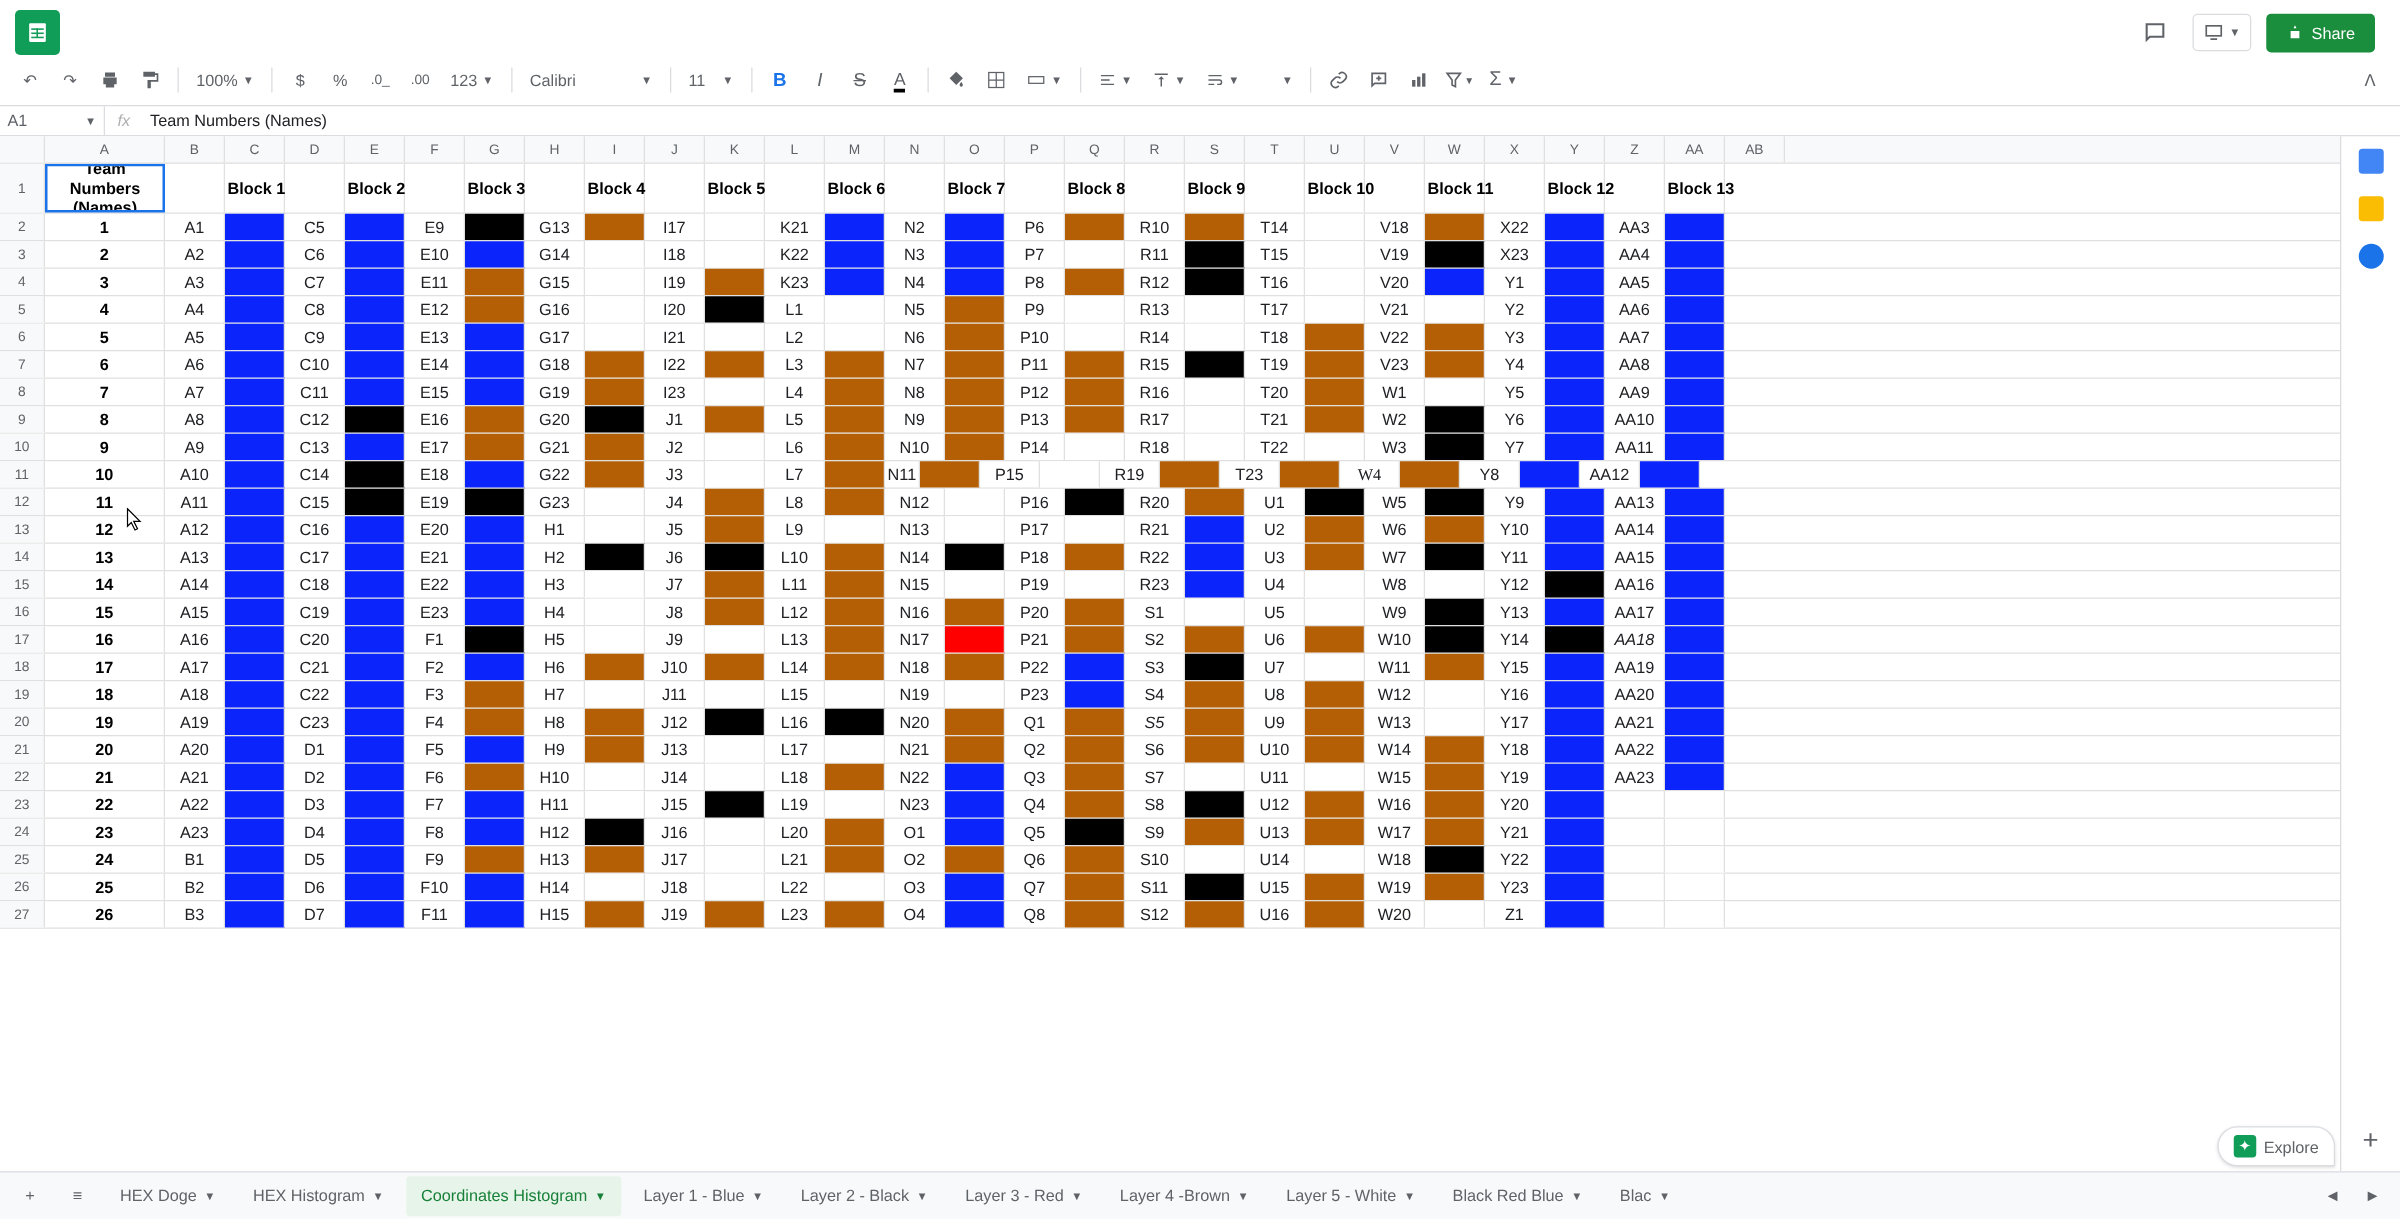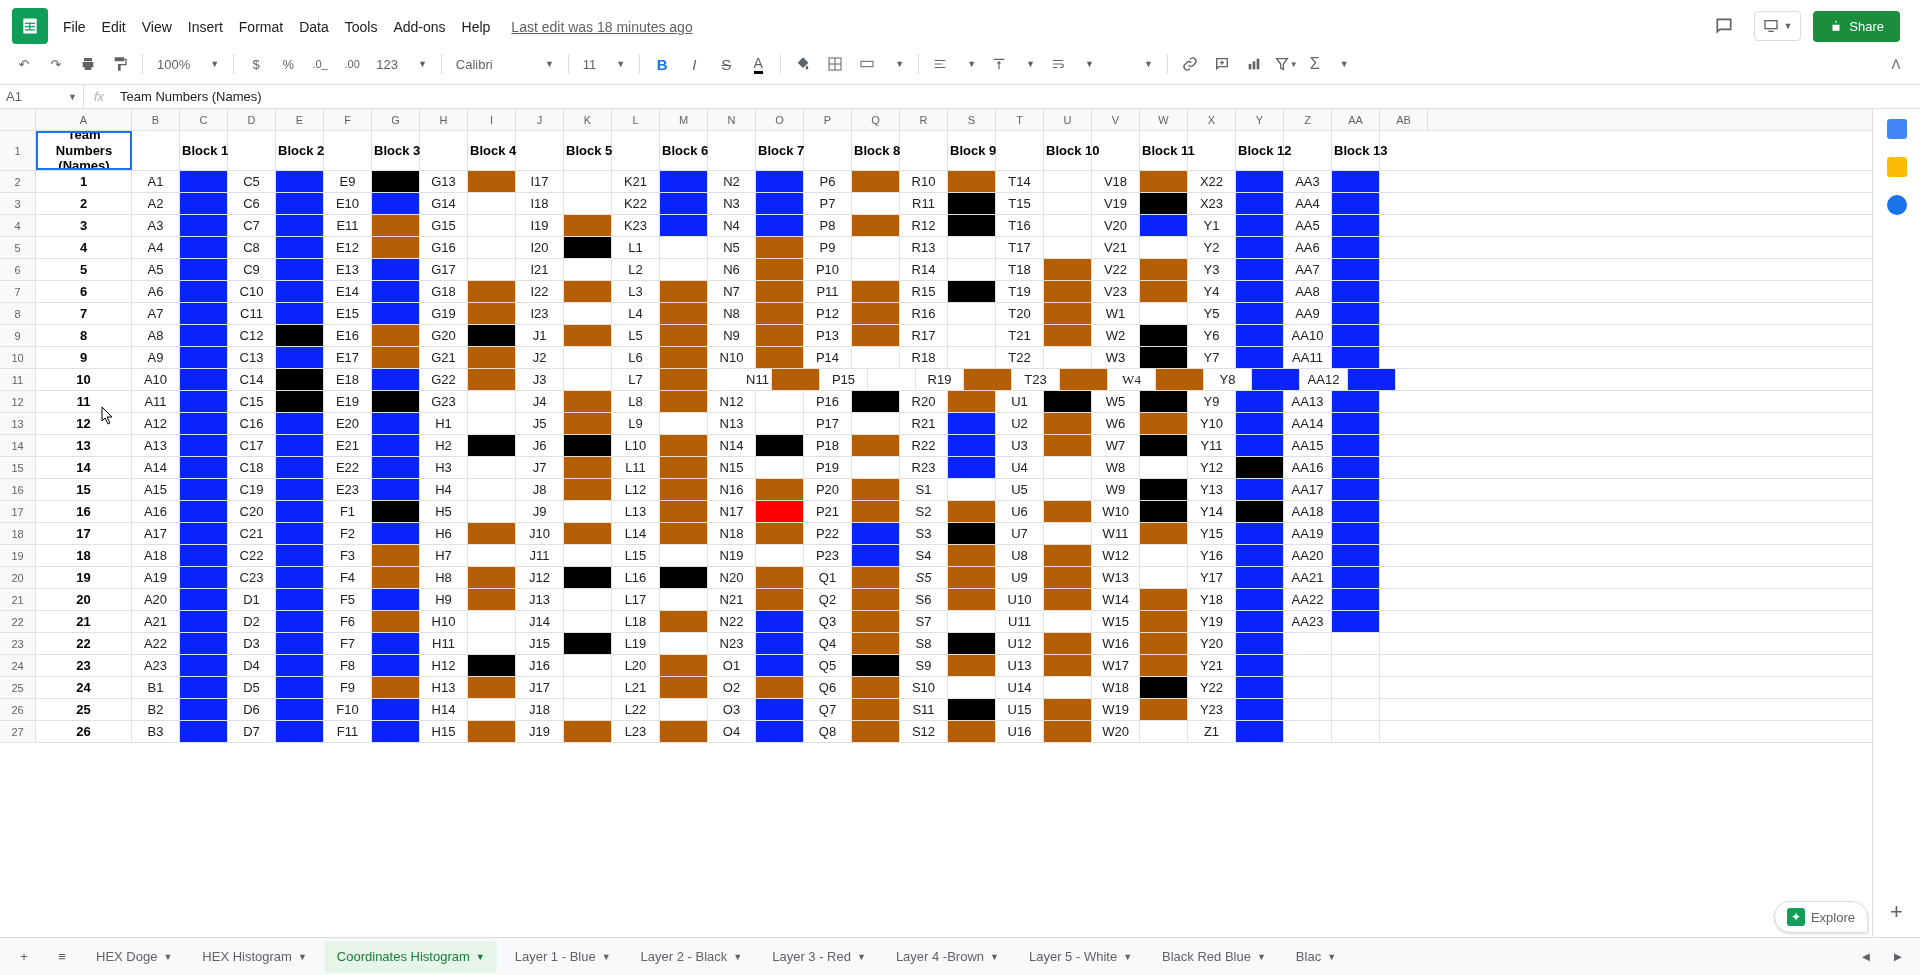--- a/index.html
+++ b/index.html
@@ -18,21 +18,21 @@
   .menubar .menu-item { padding: 4px 7px; font-size: 14px; color: #202124; cursor: pointer; border-radius: 3px; }
   .last-edit { color: #5f6368; text-decoration: underline; margin-left: 12px; font-size: 14px; cursor: pointer; }
   .title-right { display: flex; align-items: center; gap: 12px; padding-right: 8px; }
   .icon-btn { width: 36px; height: 36px; border-radius: 50%; display: flex; align-items: center; justify-content: center; cursor: pointer; color: #5f6368; }
   .present-btn { border: 1px solid #dadce0; border-radius: 4px; padding: 6px 8px; display: flex; align-items: center; gap: 4px; cursor: pointer; color: #5f6368; }
   .share-btn { background: #1a8e3d; color: #fff; border-radius: 4px; padding: 8px 16px; display: flex; align-items: center; gap: 6px; cursor: pointer; font-weight: 500; }
   
   .toolbar { display: flex; align-items: center; padding: 6px 10px; border-bottom: 1px solid #dadce0; gap: 4px; }
   .tb-btn { width: 28px; height: 28px; display: flex; align-items: center; justify-content: center; cursor: pointer; border-radius: 3px; color: #5f6368; }
   .tb-sep { width: 1px; height: 20px; background: #dadce0; margin: 0 4px; }
-  .tb-sel { display: flex; align-items: center; gap: 20px; padding: 4px 6px; cursor: pointer; border-radius: 3px; color: #5f6368; }
+  .tb-sel { display: flex; align-items: center; gap: 4px; padding: 4px 6px; cursor: pointer; border-radius: 3px; color: #5f6368; }
   .tb-sel .caret { font-size: 9px; }
   .bold { font-weight: 700; color: #1a73e8; font-size: 15px; }
   .ital { font-style: italic; font-size: 15px; }
   .strike { text-decoration: line-through; font-size: 15px; }
   .collapse-btn { margin-left: auto; }
   
   .fxbar { display: flex; align-items: center; border-bottom: 1px solid #dadce0; height: 24px; }
   .namebox { width: 84px; border-right: 1px solid #dadce0; height: 100%; display: flex; align-items: center; padding: 0 6px; justify-content: space-between; color: #5f6368; font-size: 13px; }
   .namebox .caret { font-size: 9px; }
   .fx-label { width: 30px; text-align: center; font-style: italic; color: #b0b0b0; font-size: 13px; }
@@ -75,32 +75,20 @@
     <div class="logo">
       <svg viewBox="0 0 24 24">
           <rect x="4" y="3" width="16" height="18" rx="1" fill="#fff"></rect>
           <rect x="6" y="8" width="12" height="1.5" fill="#0f9d58"></rect>
           <rect x="6" y="12" width="12" height="1.5" fill="#0f9d58"></rect>
           <rect x="6" y="16" width="12" height="1.5" fill="#0f9d58"></rect>
           <rect x="11" y="8" width="1.5" height="9" fill="#0f9d58"></rect>
         </svg>
     </div>
     <div class="title-col">
-      <div class="menubar" id="menubar">
-          <span class="menu-item">File</span>
-          <span class="menu-item">Edit</span>
-          <span class="menu-item">View</span>
-          <span class="menu-item">Insert</span>
-          <span class="menu-item">Format</span>
-          <span class="menu-item">Data</span>
-          <span class="menu-item">Tools</span>
-          <span class="menu-item">Add-ons</span>
-          <span class="menu-item">Help</span>
-          <span class="last-edit">Last edit was 18 minutes ago</span>
-        </div>
     </div>
     <div class="title-right">
       <div class="icon-btn">
           <svg width="20" height="20" viewBox="0 0 24 24" fill="none" stroke="#5f6368" stroke-width="2">
             <path d="M4 4h16v12H7l-3 3z"></path>
           </svg>
         </div>
       <div class="present-btn">
           <svg width="16" height="16" viewBox="0 0 24 24" fill="none" stroke="#5f6368" stroke-width="2">
             <rect x="3" y="4" width="18" height="12"></rect>
@@ -587,21 +575,21 @@
             <div class="cell" style="width: 48px;">C14</div>
             <div class="cell" style="width: 48px; background: rgb(0, 0, 0);"></div>
             <div class="cell" style="width: 48px;">E18</div>
             <div class="cell" style="width: 48px; background: rgb(11, 36, 251);"></div>
             <div class="cell" style="width: 48px;">G22</div>
             <div class="cell" style="width: 48px; background: rgb(180, 95, 6);"></div>
             <div class="cell" style="width: 48px;">J3</div>
             <div class="cell" style="width: 48px; background: rgb(255, 255, 255);"></div>
             <div class="cell" style="width: 48px;">L7</div>
             <div class="cell" style="width: 48px; background: rgb(180, 95, 6);"></div>
-            <div class="cell" style="width: 28px; margin-left: 36px;">N11</div>
+            <div class="cell" style="width: 28px;">N11</div>
             <div class="cell" style="width: 48px; background: rgb(180, 95, 6);"></div>
             <div class="cell" style="width: 48px;">P15</div>
             <div class="cell" style="width: 48px; background: rgb(255, 255, 255);"></div>
             <div class="cell" style="width: 48px;">R19</div>
             <div class="cell" style="width: 48px; background: rgb(180, 95, 6);"></div>
             <div class="cell" style="width: 48px;">T23</div>
             <div class="cell" style="width: 48px; background: rgb(180, 95, 6);"></div>
             <div class="cell" style="width: 48px; font-family: Liberation Serif, serif;">W4</div>
             <div class="cell" style="width: 48px; background: rgb(180, 95, 6);"></div>
             <div class="cell" style="width: 48px;">Y8</div>
@@ -779,21 +767,21 @@
             <div class="cell" style="width: 48px;">P21</div>
             <div class="cell" style="width: 48px; background: rgb(180, 95, 6);"></div>
             <div class="cell" style="width: 48px;">S2</div>
             <div class="cell" style="width: 48px; background: rgb(180, 95, 6);"></div>
             <div class="cell" style="width: 48px;">U6</div>
             <div class="cell" style="width: 48px; background: rgb(180, 95, 6);"></div>
             <div class="cell" style="width: 48px;">W10</div>
             <div class="cell" style="width: 48px; background: rgb(0, 0, 0);"></div>
             <div class="cell" style="width: 48px;">Y14</div>
             <div class="cell" style="width: 48px; background: rgb(0, 0, 0);"></div>
-            <div class="cell" style="width: 48px;">AA18</div>
+            <div class="cell" style="width: 48px; font-style: italic;">AA18</div>
             <div class="cell" style="width: 48px; background: rgb(11, 36, 251);"></div>
           </div>
           <div class="row">
             <div class="rowh">18</div>
             <div class="cell bold" style="width: 96px;">17</div>
             <div class="cell" style="width: 48px;">A17</div>
             <div class="cell" style="width: 48px; background: rgb(11, 36, 251);"></div>
             <div class="cell" style="width: 48px;">C21</div>
             <div class="cell" style="width: 48px; background: rgb(11, 36, 251);"></div>
             <div class="cell" style="width: 48px;">F2</div>

